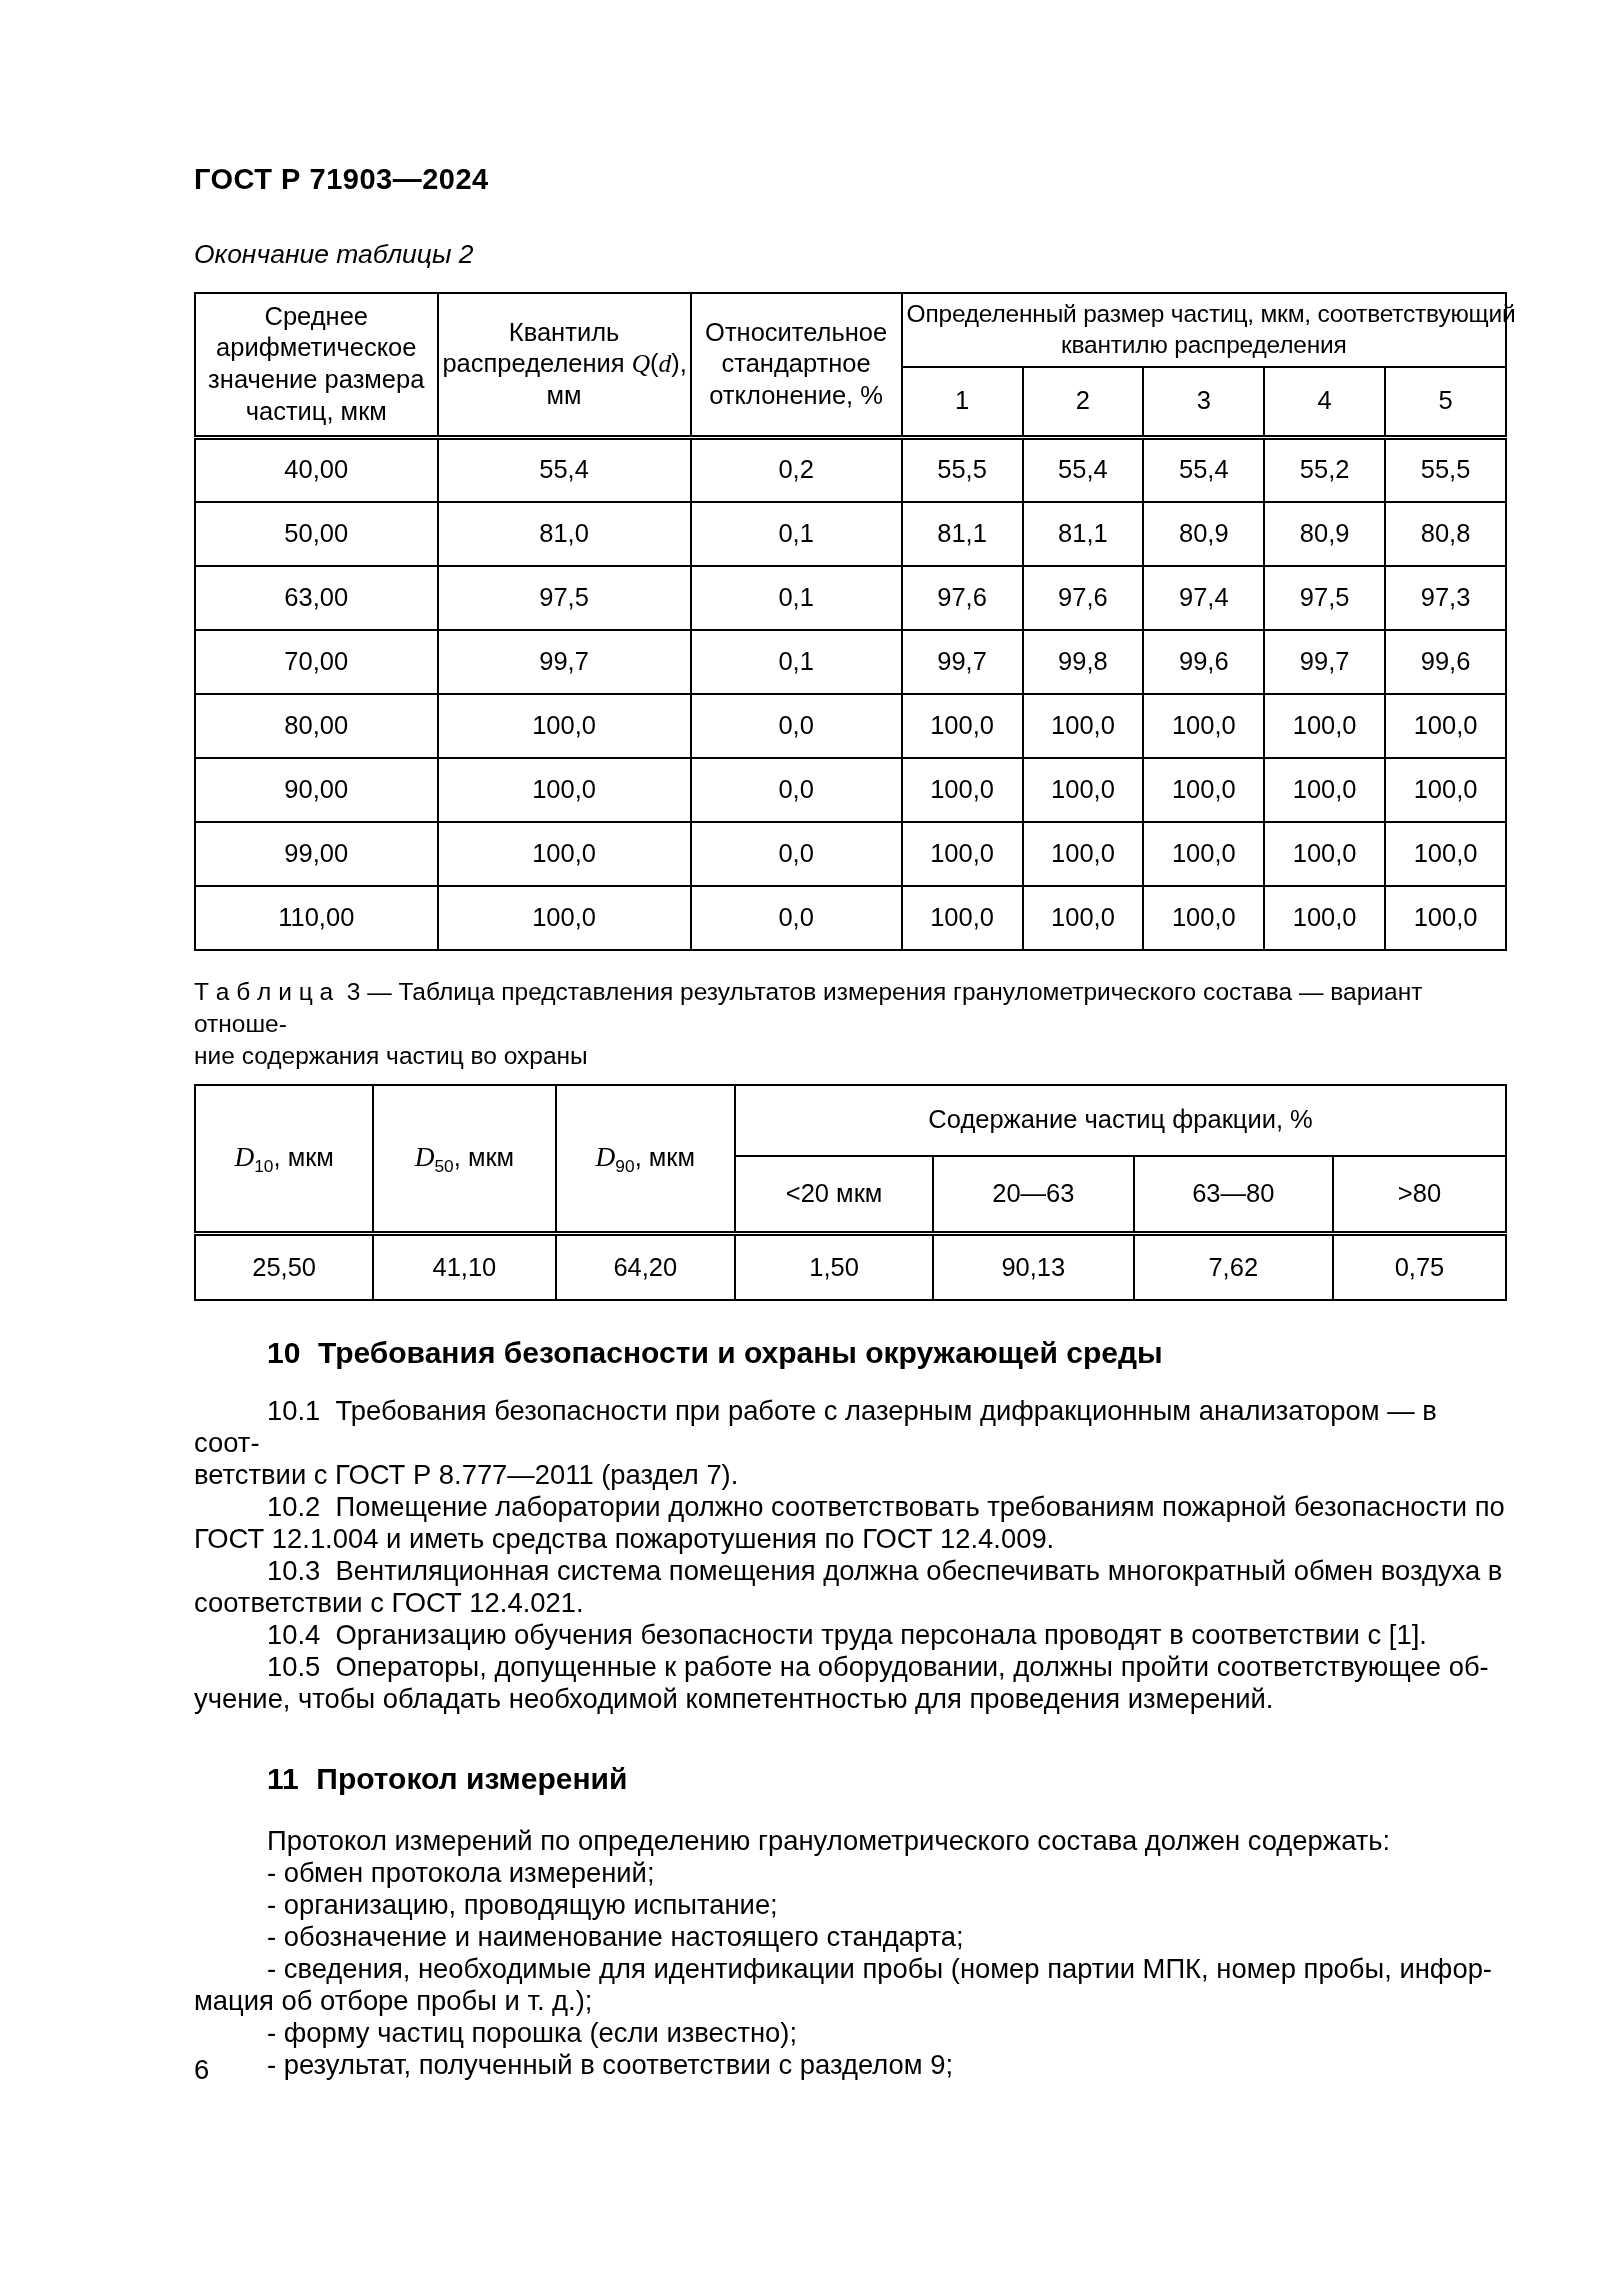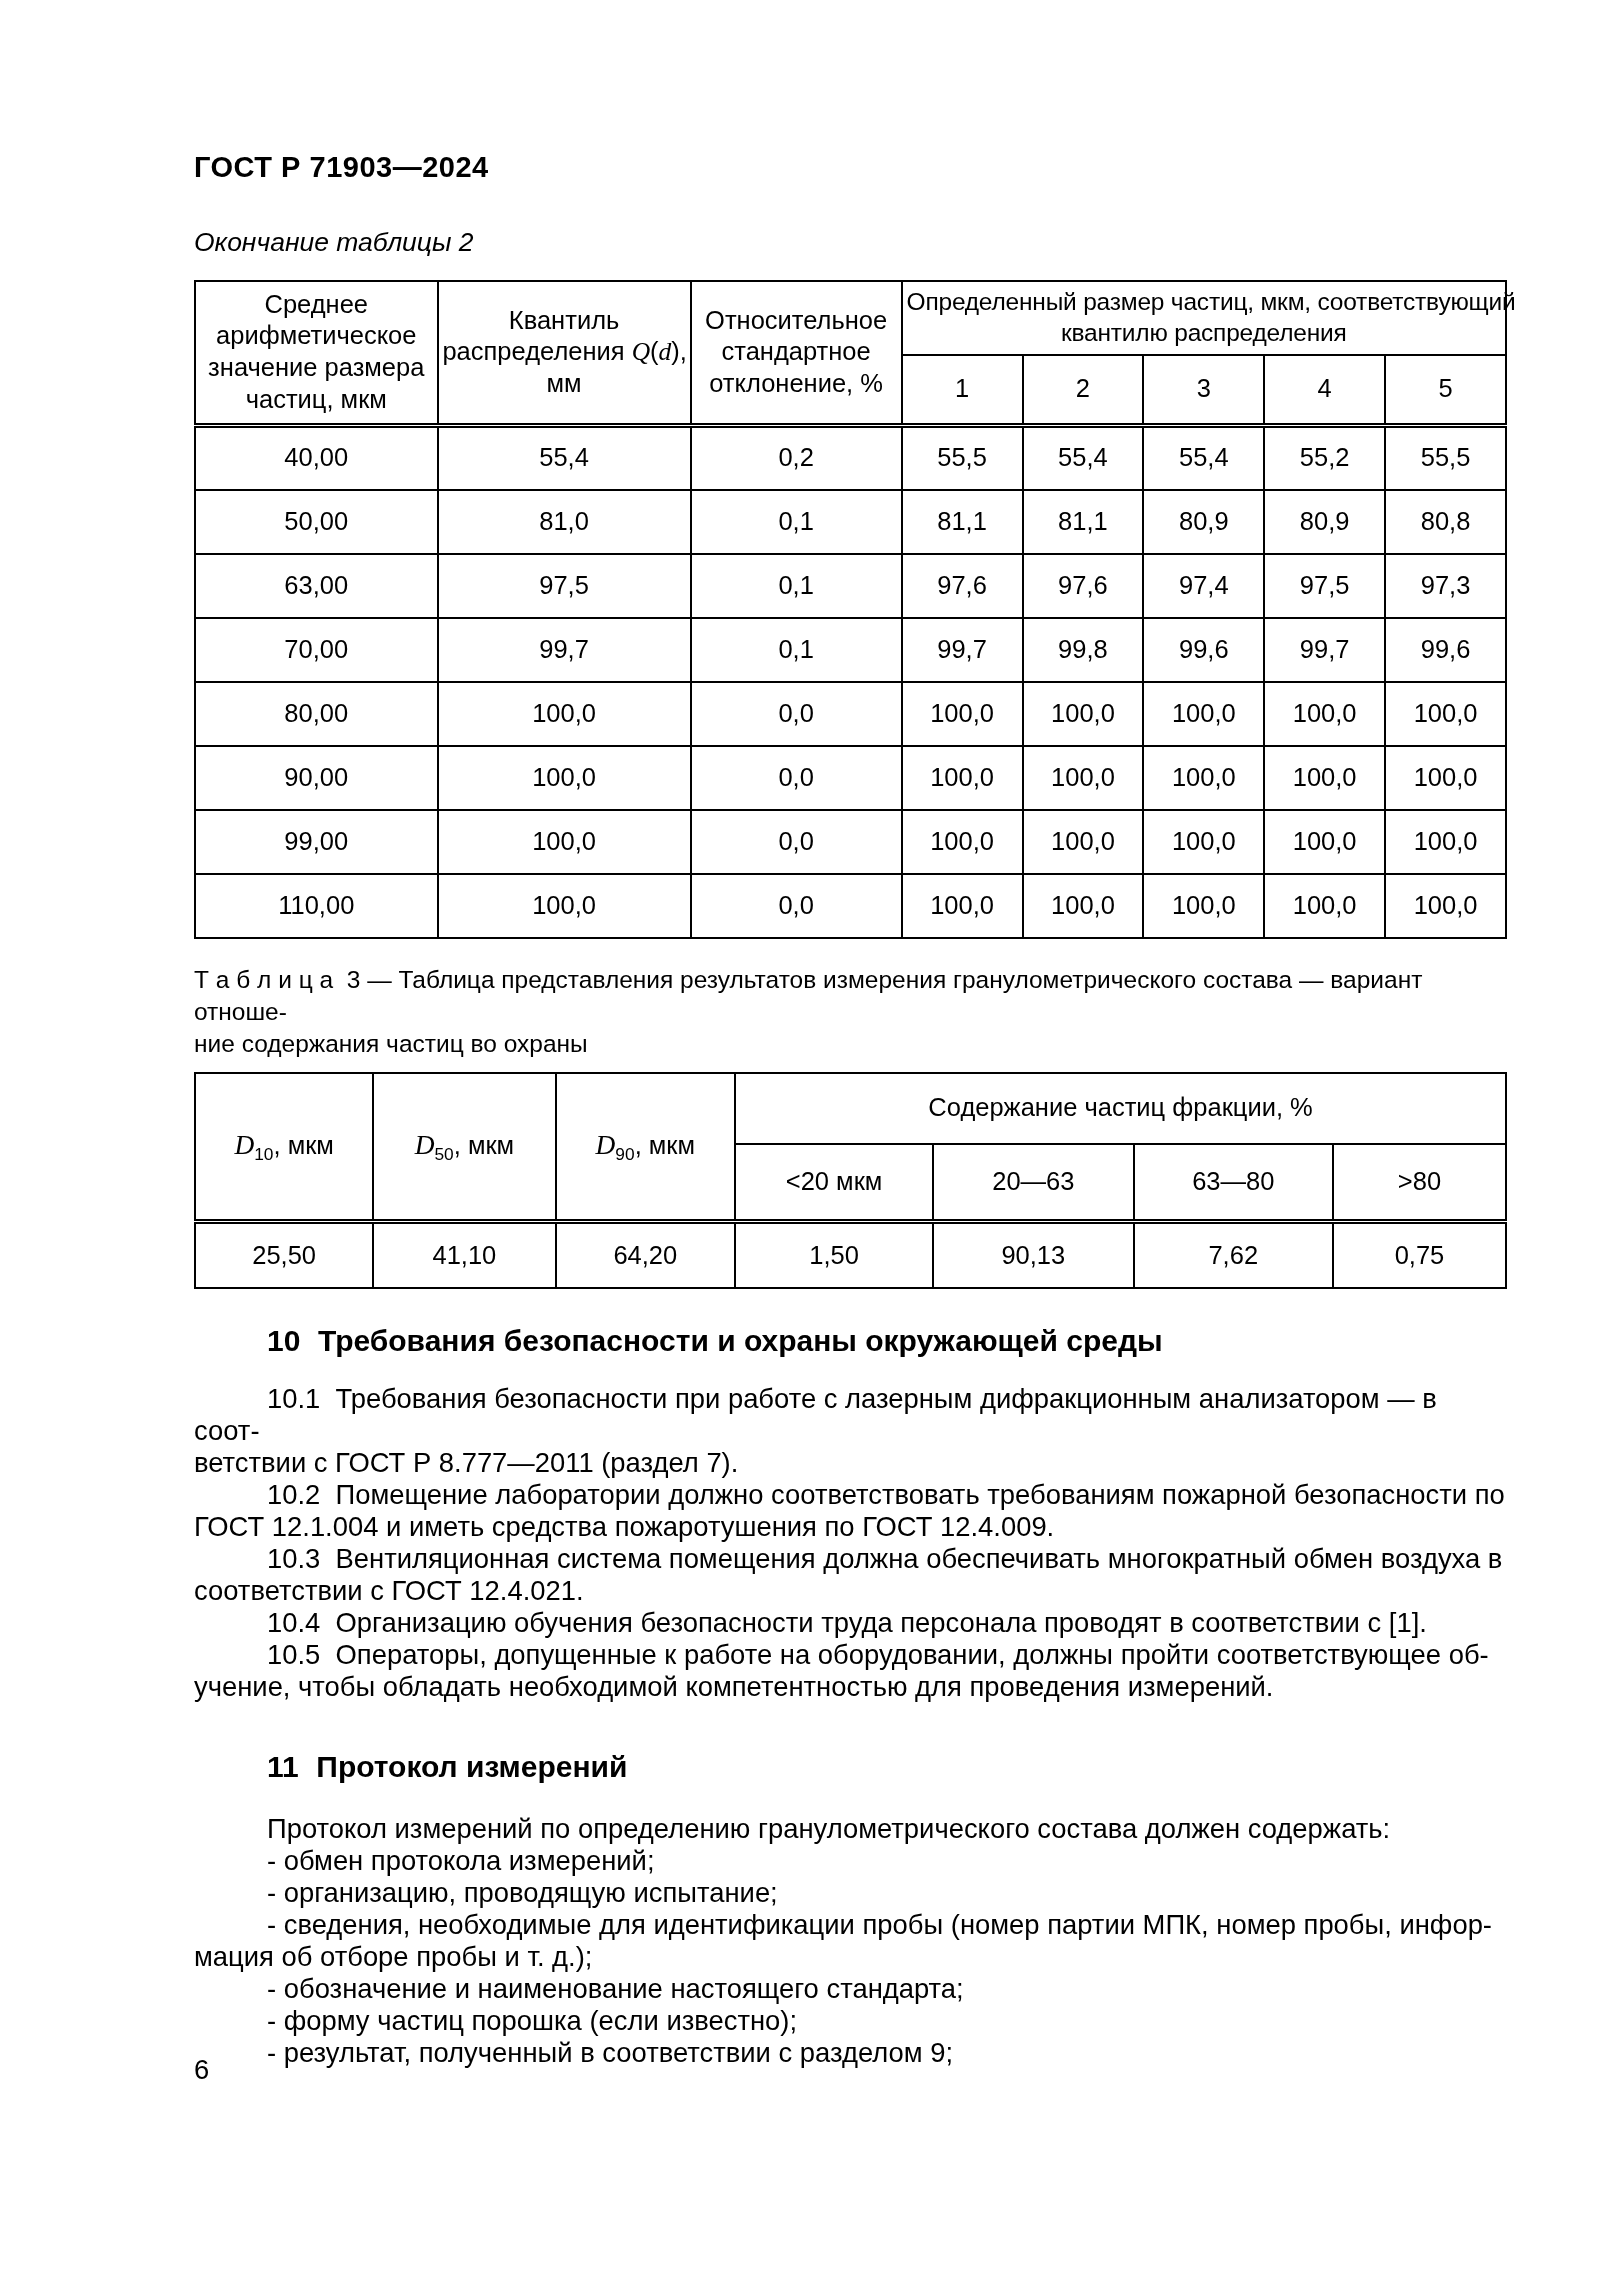--- a/index.html
+++ b/index.html
@@ -4,21 +4,21 @@
 <style>
   html,body{margin:0;padding:0;background:#e8e8e8;}
   .page{
     position:relative;
     width:1621px;height:2293px;
     background:#ffffff;
     font-family:"Liberation Sans",sans-serif;
     color:#000;
     overflow:hidden;
   }
-  .content{position:absolute;left:194px;top:4px;width:1313px;}
+  .content{position:absolute;left:194px;top:16px;width:1313px;}
   .doc-code{margin-top:147px;font-size:29px;font-weight:bold;letter-spacing:0.5px;}
   .continuation{margin-top:43px;font-size:26.5px;font-style:italic;}
 
   table{border-collapse:collapse;table-layout:fixed;width:1313px;border:2.9px solid #000;}
   th,td{border:2px solid #000;text-align:center;vertical-align:middle;
         font-weight:normal;padding:0 3.9px;font-size:25.5px;line-height:1.25;}
   .hb{border-bottom:5.9px double #000;}
   .cl{display:block;white-space:nowrap;}
 
   .t2{margin-top:21.6px;}
@@ -230,23 +230,23 @@
 <span>соответствии с ГОСТ 12.4.021.</span></p>
     <p class="body-text"><span>10.4&nbsp; Организацию обучения безопасности труда персонала проводят в соответствии с [1].</span></p>
     <p class="body-text"><span>10.5&nbsp; Операторы, допущенные к работе на оборудовании, должны пройти соответствующее об-</span>
 <span>учение, чтобы обладать необходимой компетентностью для проведения измерений.</span></p>
 
     <h2 class="sect sect11"><span class="num">11</span><span>Протокол измерений</span></h2>
 
     <p class="body-text"><span>Протокол измерений по определению гранулометрического состава должен содержать:</span></p>
     <p class="body-text"><span>- обмен протокола измерений;</span></p>
     <p class="body-text"><span>- организацию, проводящую испытание;</span></p>
+    <p class="body-text"><span>- обозначение и наименование настоящего стандарта;</span></p>
     <p class="body-text"><span>- сведения, необходимые для идентификации пробы (номер партии МПК, номер пробы, инфор-</span>
 <span>мация об отборе пробы и т. д.);</span></p>
-    <p class="body-text"><span>- обозначение и наименование настоящего стандарта;</span></p>
     <p class="body-text"><span>- форму частиц порошка (если известно);</span></p>
     <p class="body-text"><span>- результат, полученный в соответствии с разделом 9;</span></p>
 
   </div>
 
   <div class="pagenum">6</div>
 </div>
 
 
 </body></html>

